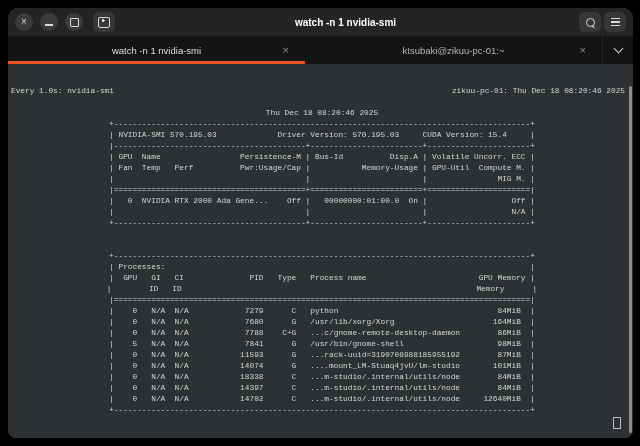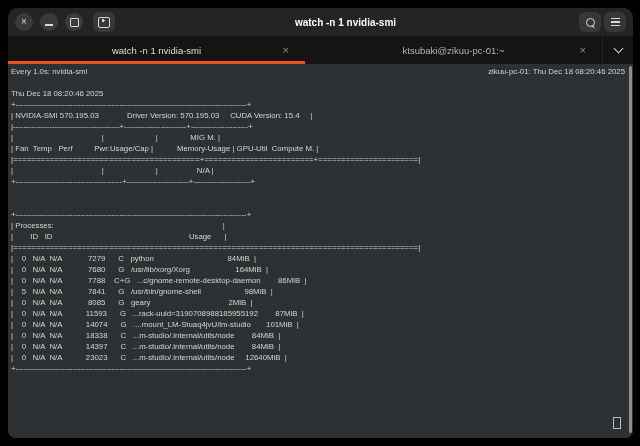--- a/index.html
+++ b/index.html
@@ -45,25 +45,25 @@
   .tab .tab-label{font-size:9.5px;color:#b5b5b5;white-space:nowrap;}
   .tab.active .tab-label{color:#dedede;}
   .tab .tab-close{position:absolute;right:16px;top:50%;transform:translateY(-50%);
     color:#8d8d8d;font-size:11px;line-height:1;}
   .tab.active::after{content:"";position:absolute;left:0;right:0;bottom:0;height:3px;background:#e95420;}
   .tab-menu-btn{flex:0 0 30px;display:flex;align-items:center;justify-content:center;border-left:1px solid #232323;}
   .icon-chevron-down{width:6px;height:6px;border-right:1.6px solid #cfcfcf;border-bottom:1.6px solid #cfcfcf;transform:rotate(45deg);margin-top:-3px;}
   
   .terminal{
     flex:1;position:relative;background:#2d3134;color:#d3d7cf;
-    font-family:Liberation Sans, sans-serif;font-size:7.8px;line-height:11px;
-    padding:2px 0 0 3px;overflow:hidden;
+    font-family:Liberation Mono, monospace;font-size:7.8px;line-height:11px;
+    padding:2px 0 0 3px;overflow:hidden;margin-top:20px;
   }
   .watch-line{display:flex;justify-content:space-between;padding-right:8px;min-height:11px;white-space:pre;}
-  .term-line{white-space:pre;min-height:11px;}
+  .term-line{white-space:pre;min-height:11px;text-align:center;}
   .cursor{position:absolute;right:12px;bottom:9px;width:6px;height:10px;border:1px solid #b9bdbd;}
   .scrollbar{position:absolute;right:1px;top:2px;bottom:5px;width:3px;background:#97999a;border-radius:2px;opacity:.9;}
 </style>
 </head>
 <body>
 
 <div class="window">
 
   <div class="headerbar">
     <div class="win-controls">
@@ -113,40 +113,42 @@
     <div class="watch-line">
       <span>Every 1.0s: nvidia-smi</span>
       <span>zikuu-pc-01: Thu Dec 18 08:20:46 2025</span>
     </div>
     <div>
         <div class="term-line"></div>
         <div class="term-line">Thu Dec 18 08:20:46 2025</div>
         <div class="term-line">+-----------------------------------------------------------------------------------------+</div>
         <div class="term-line">| NVIDIA-SMI 570.195.03             Driver Version: 570.195.03     CUDA Version: 15.4     |</div>
         <div class="term-line">|-----------------------------------------+------------------------+----------------------+</div>
+        <div class="term-line">| GPU  Name                 Persistence-M | Bus-Id          Disp.A | Volatile Uncorr. ECC |</div>
+        <div class="term-line">| Fan  Temp   Perf          Pwr:Usage/Cap |           Memory-Usage | GPU-Util  Compute M. |</div>
         <div class="term-line">|                                         |                        |               MIG M. |</div>
-        <div class="term-line">| Fan  Temp   Perf          Pwr:Usage/Cap |           Memory-Usage | GPU-Util  Compute M. |</div>
         <div class="term-line">|=========================================+========================+======================|</div>
+        <div class="term-line">|   0  NVIDIA RTX 2000 Ada Gene...    Off |   00000000:01:00.0  On |                  Off |</div>
         <div class="term-line">|                                         |                        |                  N/A |</div>
         <div class="term-line">+-----------------------------------------+------------------------+----------------------+</div>
         <div class="term-line"></div>
         <div class="term-line"></div>
         <div class="term-line">+-----------------------------------------------------------------------------------------+</div>
         <div class="term-line">| Processes:                                                                              |</div>
-        <div class="term-line">|        ID   ID                                                               Usage      |</div>
+        <div class="term-line">|  GPU   GI   CI              PID   Type   Process name                        GPU Memory |</div>
+        <div class="term-line">|        ID   ID                                                               Memory      |</div>
         <div class="term-line">|=========================================================================================|</div>
         <div class="term-line">|    0   N/A  N/A            7279      C   python                                  84MiB  |</div>
         <div class="term-line">|    0   N/A  N/A            7680      G   /usr/lib/xorg/Xorg                     164MiB  |</div>
         <div class="term-line">|    0   N/A  N/A            7788    C+G   ...c/gnome-remote-desktop-daemon        86MiB  |</div>
         <div class="term-line">|    5   N/A  N/A            7841      G   /usr/bin/gnome-shell                    98MiB  |</div>
-        <div class="term-line">|    0   N/A  N/A            8085      G   geary                                    2MiB  |</div>
         <div class="term-line">|    0   N/A  N/A           11593      G   ...rack-uuid=3190708988185955192        87MiB  |</div>
         <div class="term-line">|    0   N/A  N/A           14074      G   ....mount_LM-Stuaq4jvU/lm-studio       101MiB  |</div>
         <div class="term-line">|    0   N/A  N/A           18338      C   ...m-studio/.internal/utils/node        84MiB  |</div>
         <div class="term-line">|    0   N/A  N/A           14397      C   ...m-studio/.internal/utils/node        84MiB  |</div>
-        <div class="term-line">|    0   N/A  N/A           23023      C   ...m-studio/.internal/utils/node     12640MiB  |</div>
+        <div class="term-line">|    0   N/A  N/A           14702      C   ...m-studio/.internal/utils/node     12640MiB  |</div>
         <div class="term-line">+-----------------------------------------------------------------------------------------+</div>
       </div>
     <div class="cursor"></div>
     <div class="scrollbar"></div>
   </div>
 
 </div>
 
 </body></html>

